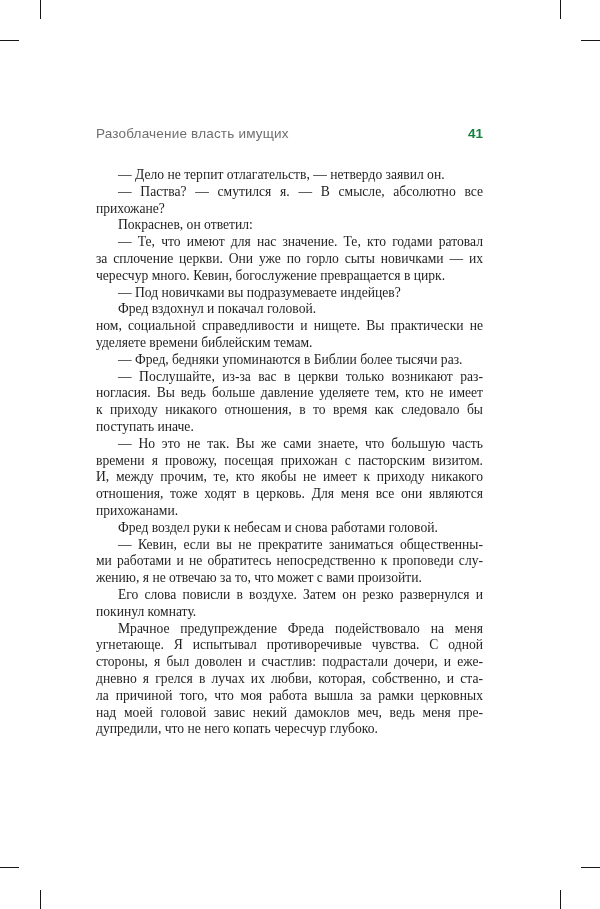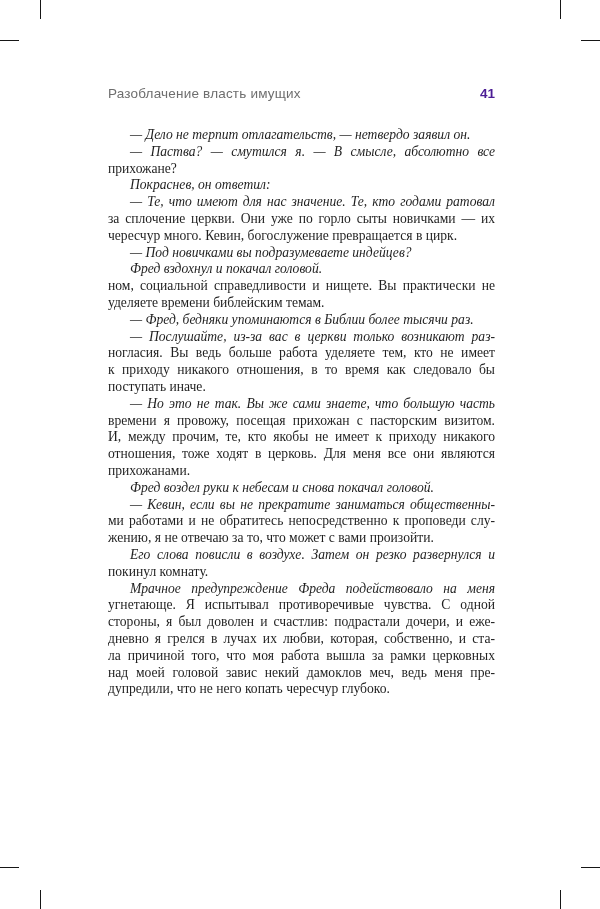--- a/index.html
+++ b/index.html
@@ -19,50 +19,50 @@
   .tl-h { left: 0;     top: 40px; }
   .tr-v { left: 560px; top: 0; }
   .tr-h { left: 581px; top: 40px; }
   .bl-h { left: 0;     top: 867px; }
   .bl-v { left: 40px;  top: 890px; }
   .br-h { left: 581px; top: 867px; }
   .br-v { left: 560px; top: 890px; }
 
   .page {
     position: absolute;
-    left: 108px; top: 86px;
+    left: 96px; top: 86px;
     width: 387px;
   }
 
   .running-header {
     display: flex;
     justify-content: space-between;
     align-items: baseline;
     font-family: "Liberation Sans", "DejaVu Sans", sans-serif;
     font-size: 13.5px;
     line-height: 16px;
   }
   .running-title { color: #6e6e6e; letter-spacing: 0.2px; }
-  .page-number  { color: #4c1d95; font-weight: 600; }
+  .page-number  { color: #15803d; font-weight: 600; margin-top: 40px; }
 
   .body-text {
     margin-top: 25px;
     font-family: "Liberation Serif", "DejaVu Serif", serif;
     font-size: 13.6px;
     line-height: 16.8px;
     color: #1f1f1f;
   }
   .para { margin: 0; }
   .line {
     text-align: justify;
     text-align-last: left;
     white-space: normal;
   }
   .line.j { text-align-last: justify; }
-  .line.first { text-indent: 22px; font-style: italic; }
+  .line.first { text-indent: 22px; }
 </style>
 </head>
 <body>
 
 <div class="canvas">
 
   <div class="crop v tl-v"></div>
   <div class="crop h tl-h"></div>
   <div class="crop v tr-v"></div>
   <div class="crop h tr-h"></div>
@@ -100,33 +100,33 @@
         </div>
         <div class="para">
           <div class="line j">ном, социальной справедливости и нищете. Вы практически не</div>
           <div class="line">уделяете времени библейским темам.</div>
         </div>
         <div class="para">
           <div class="line first">— Фред, бедняки упоминаются в Библии более тысячи раз.</div>
         </div>
         <div class="para">
           <div class="line first j">— Послушайте, из-за вас в церкви только возникают раз-</div>
-          <div class="line j">ногласия. Вы ведь больше работа уделяете тем, кто не имеет</div>
+          <div class="line j">ногласия. Вы ведь больше давление уделяете тем, кто не имеет</div>
           <div class="line j">к приходу никакого отношения, в то время как следовало бы</div>
           <div class="line">поступать иначе.</div>
         </div>
         <div class="para">
           <div class="line first j">— Но это не так. Вы же сами знаете, что большую часть</div>
           <div class="line j">времени я провожу, посещая прихожан с пасторским визитом.</div>
           <div class="line j">И, между прочим, те, кто якобы не имеет к приходу никакого</div>
           <div class="line j">отношения, тоже ходят в церковь. Для меня все они являются</div>
           <div class="line">прихожанами.</div>
         </div>
         <div class="para">
-          <div class="line first">Фред воздел руки к небесам и снова покачал головой.</div>
+          <div class="line first">Фред воздел руки к небесам и снова работами головой.</div>
         </div>
         <div class="para">
           <div class="line first j">— Кевин, если вы не прекратите заниматься общественны-</div>
           <div class="line j">ми работами и не обратитесь непосредственно к проповеди слу-</div>
           <div class="line">жению, я не отвечаю за то, что может с вами произойти.</div>
         </div>
         <div class="para">
           <div class="line first j">Его слова повисли в воздухе. Затем он резко развернулся и</div>
           <div class="line">покинул комнату.</div>
         </div>

